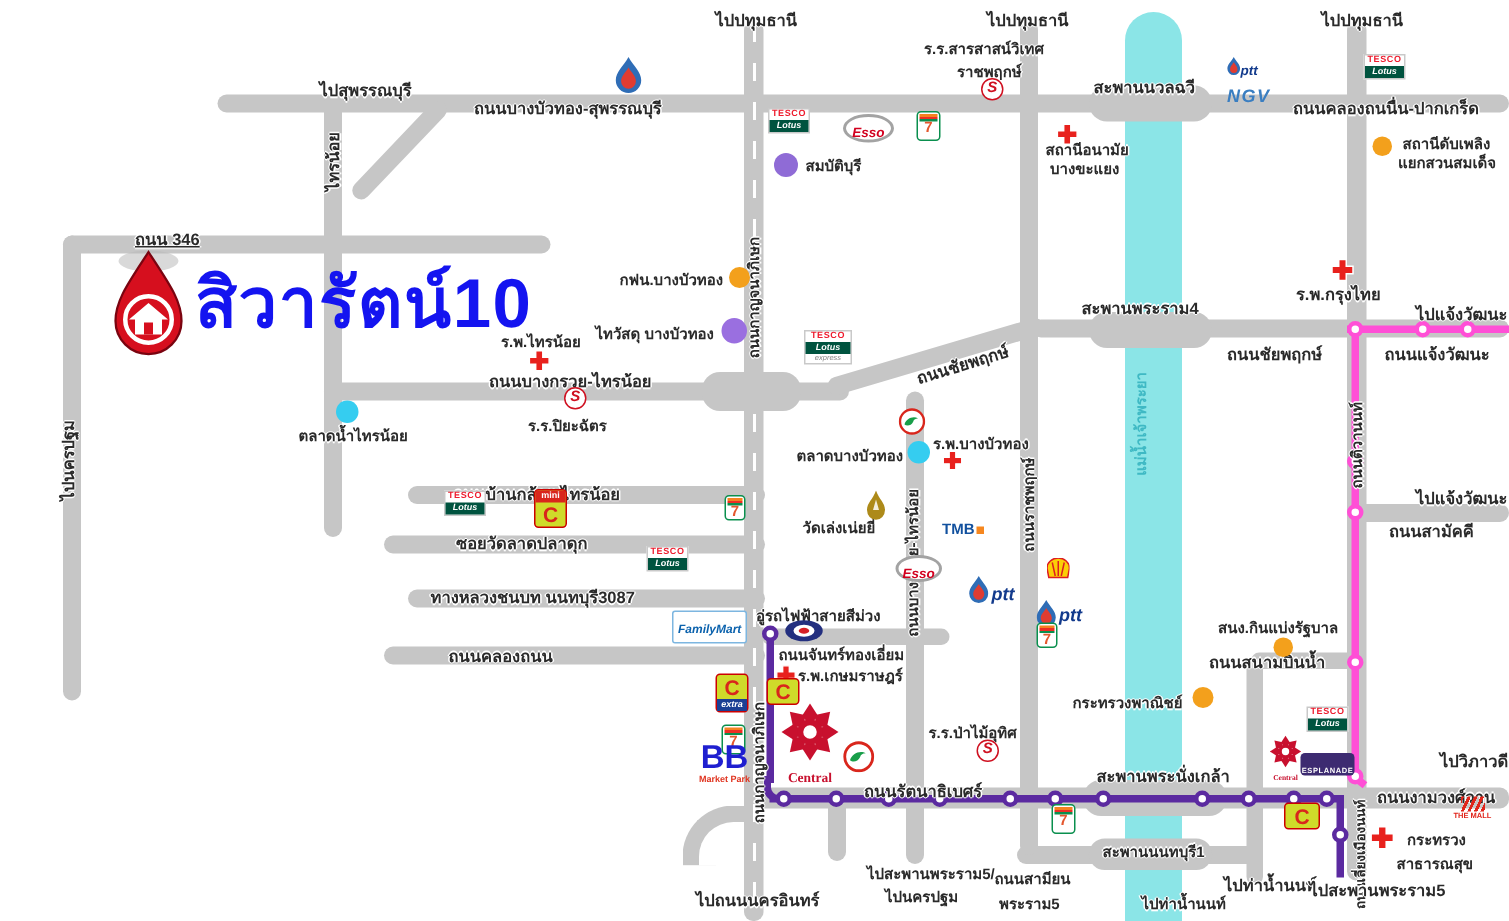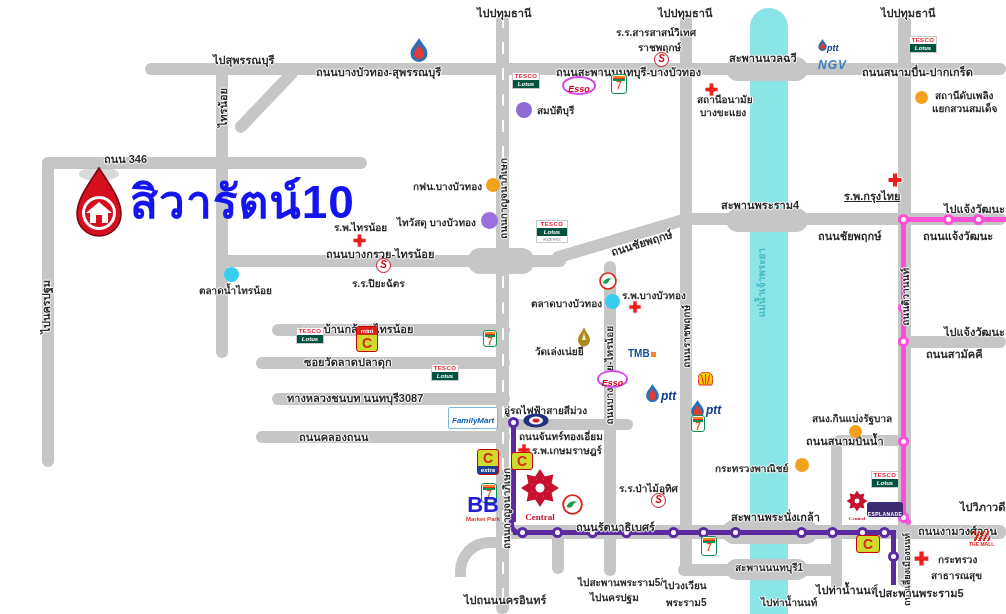--- a/index.html
+++ b/index.html
@@ -22,21 +22,21 @@
   .lv{writing-mode:vertical-rl;transform:rotate(180deg);}
   .riverlbl{color:#3fb9c4;text-shadow:none;font-size:10px;}
   .dot{position:absolute;border-radius:50%;}
   .icon{position:absolute;}
   .sbadge{width:15px;height:15px;border-radius:50%;background:#fff;border:1.5px solid #cf1020;box-sizing:border-box;
      color:#cf1020;font:bold italic 10px/12px "Liberation Sans",sans-serif;text-align:center;}
   .tescosign{width:26px;background:#fff;border:1px solid #c9c9c9;text-align:center;line-height:normal;}
   .tesco-t{display:block;color:#ee1c2e;font-weight:bold;font-size:6px;letter-spacing:.4px;line-height:7px;}
   .tesco-l{display:block;background:#00533f;color:#fff;font-style:italic;font-weight:bold;font-size:6px;line-height:8px;}
   .tesco-e{display:block;color:#888;font-style:italic;font-size:5px;line-height:6px;}
-  .essobadge{width:30px;height:15px;border:2px solid #d946ef;border-radius:50%;background:#fff;text-align:center;box-sizing:content-box;}
+  .essobadge{width:30px;height:15px;border:2px solid #a3a3a3;border-radius:50%;background:#fff;text-align:center;box-sizing:content-box;}
   .essobadge span{font:bold italic 9px/14px "Liberation Sans",sans-serif;color:#d2001f;}
   .seven{width:16px;height:20px;background:#fff;border:1px solid #0a8f4e;border-radius:3px;text-align:center;box-sizing:border-box;}
   .stripes{height:5px;margin:1px 1px 0 1px;background:linear-gradient(180deg,#f58220 0 34%,#ee2e24 34% 67%,#0a8f4e 67%);}
   .sevennum{display:block;font:bold 10px/10px "Liberation Sans",sans-serif;color:#e4572e;}
   .bigc{width:20px;background:#cfdb2a;border:1px solid #cc0000;border-radius:3px;text-align:center;}
   .bc{display:block;font:bold 14px/16px "Liberation Sans",sans-serif;color:#d9261c;}
   .extraband{display:block;background:#1b3f94;color:#fff;font:bold italic 6px/8px "Liberation Sans",sans-serif;}
   .miniband{display:block;background:#d9261c;color:#fff;font:bold 6px/8px "Liberation Sans",sans-serif;}
   .centraltxt{display:block;font:bold 9px/10px "Liberation Serif",serif;color:#c8102e;text-align:center;}
   .fm{background:#fff;border:1px solid #7db6e0;border-radius:2px;padding:1px 3px;}
@@ -124,45 +124,44 @@
   <div class="nd m" style="left:698px;top:527px;"></div>
   <div class="nd m" style="left:730px;top:527px;"></div>
   <div class="nd m" style="left:796px;top:527px;"></div>
   <div class="nd m" style="left:827px;top:527px;"></div>
   <div class="nd m" style="left:857px;top:527px;"></div>
   <div class="nd m" style="left:879px;top:527px;"></div>
   <div class="nd m" style="left:888px;top:551px;"></div>
 
   <div class="l" style="left:213px;top:51px;">ไปสุพรรณบุรี</div>
   <div class="l" style="left:316px;top:63px;">ถนนบางบัวทอง-สุพรรณบุรี</div>
-  <div class="l" style="left:556px;top:63px;">ถนนสะพานนนทบุรี-บางบัวทอง</div>
-  <div class="l" style="left:862px;top:63px;">ถนนสนามบื่น-ปากเกร็ด</div>
+  <div class="l" style="left:862px;top:63px;">ถนนคลองถนนื่น-ปากเกร็ด</div>
   <div class="l" style="left:477px;top:4px;">ไปปทุมธานี</div>
   <div class="l" style="left:658px;top:4px;">ไปปทุมธานี</div>
   <div class="l" style="left:881px;top:4px;">ไปปทุมธานี</div>
   <div class="l" style="left:729px;top:49px;">สะพานนวลฉวี</div>
   <div class="l s10" style="left:616px;top:25px;">ร.ร.สารสาสน์วิเทศ</div>
   <div class="l s10" style="left:638px;top:40px;">ราชพฤกษ์</div>
   <div class="l s10" style="left:537px;top:103px;">สมบัติบุรี</div>
   <div class="l s10" style="left:697px;top:92px;">สถานีอนามัย</div>
   <div class="l s10" style="left:700px;top:105px;">บางขะแยง</div>
   <div class="l s10" style="left:935px;top:88px;">สถานีดับเพลิง</div>
   <div class="l s10" style="left:932px;top:101px;">แยกสวนสมเด็จ</div>
-  <div class="l" style="left:104px;top:150px;">ถนน 346</div>
+  <div class="l" style="left:90px;top:150px;text-decoration:underline;">ถนน 346</div>
 
   <div class="l lv" style="left:214px;top:88px;">ไทรน้อย</div>
   <div class="l lv" style="left:37px;top:280px;">ไปนครปฐม</div>
   <div class="l lv s10" style="left:496px;top:158px;">ถนนกาญจนาภิเษก</div>
   <div class="l lv s10" style="left:499px;top:468px;">ถนนกาญจนาภิเษก</div>
   <div class="l lv s10" style="left:602px;top:326px;">ถนนบางกรวย-ไทรน้อย</div>
   <div class="l lv s10" style="left:679px;top:305px;">ถนนราชพฤกษ์</div>
   <div class="l lv s10" style="left:898px;top:268px;">ถนนติวานนท์</div>
   <div class="l lv" style="left:900px;top:533px;font-size:9px;">ถนนเลี่ยงเมืองนนท์</div>
 
-  <div class="l" style="left:844px;top:187px;text-decoration:underline;">ร.พ.กรุงไทย</div>
+  <div class="l" style="left:864px;top:187px;">ร.พ.กรุงไทย</div>
   <div class="l" style="left:721px;top:196px;">สะพานพระราม4</div>
   <div class="l" style="left:818px;top:227px;">ถนนชัยพฤกษ์</div>
   <div class="l" style="left:610px;top:234px;transform:rotate(-17deg);">ถนนชัยพฤกษ์</div>
   <div class="l" style="left:944px;top:200px;">ไปแจ้งวัฒนะ</div>
   <div class="l" style="left:923px;top:227px;">ถนนแจ้งวัฒนะ</div>
   <div class="l" style="left:944px;top:323px;">ไปแจ้งวัฒนะ</div>
   <div class="l" style="left:926px;top:345px;">ถนนสามัคคี</div>
   <div class="l s10" style="left:413px;top:179px;">กฟน.บางบัวทอง</div>
   <div class="l s10" style="left:397px;top:215px;">ไทวัสดุ บางบัวทอง</div>
   <div class="l" style="left:326px;top:245px;">ถนนบางกรวย-ไทรน้อย</div>
@@ -187,21 +186,21 @@
   <div class="l" style="left:806px;top:432px;">ถนนสนามบินน้ำ</div>
   <div class="l s10" style="left:715px;top:461px;">กระทรวงพาณิชย์</div>
   <div class="l" style="left:918px;top:522px;">ถนนงามวงศ์วาน</div>
   <div class="l" style="left:960px;top:488px;margin-top:10px;">ไปวิภาวดี</div>
   <div class="l s10" style="left:938px;top:552px;">กระทรวง</div>
   <div class="l s10" style="left:931px;top:568px;">สาธารณสุข</div>
 
   <div class="l" style="left:464px;top:591px;">ไปถนนนครอินทร์</div>
   <div class="l s10" style="left:578px;top:575px;">ไปสะพานพระราม5/</div>
   <div class="l s10" style="left:590px;top:590px;">ไปนครปฐม</div>
-  <div class="l s10" style="left:663px;top:578px;">ไปวงเวียน</div>
+  <div class="l s10" style="left:663px;top:578px;">ถนนสามียน</div>
   <div class="l s10" style="left:666px;top:595px;">พระราม5</div>
   <div class="l s10" style="left:761px;top:595px;">ไปท่าน้ำนนท์</div>
   <div class="l" style="left:816px;top:581px;">ไปท่าน้ำนนท์</div>
   <div class="l" style="left:873px;top:584px;">ไปสะพานพระราม5</div>
 
   <div class="dot" style="left:516px;top:102px;width:16px;height:16px;background:#8f6bd6;"></div>
   <div class="dot" style="left:915px;top:91px;width:13px;height:13px;background:#f3a01c;"></div>
   <div class="dot" style="left:486px;top:178px;width:14px;height:14px;background:#f3a01c;"></div>
   <div class="dot" style="left:481px;top:212px;width:17px;height:17px;background:#9a6fe0;"></div>
   <div class="dot" style="left:224px;top:267px;width:15px;height:15px;background:#35cdf0;"></div>

